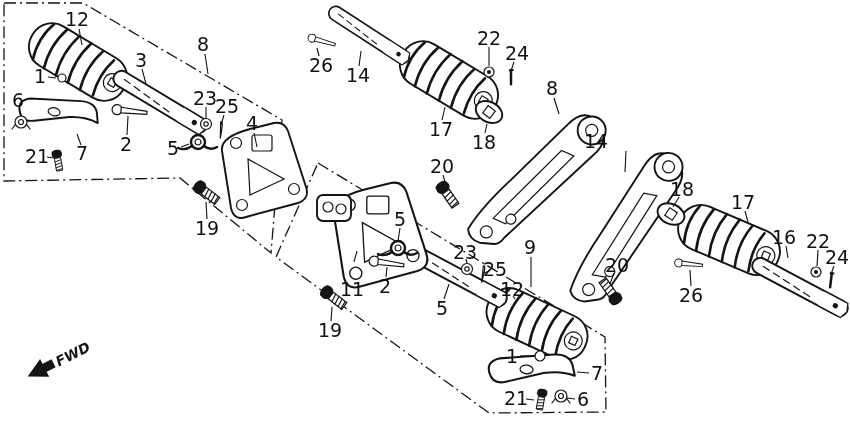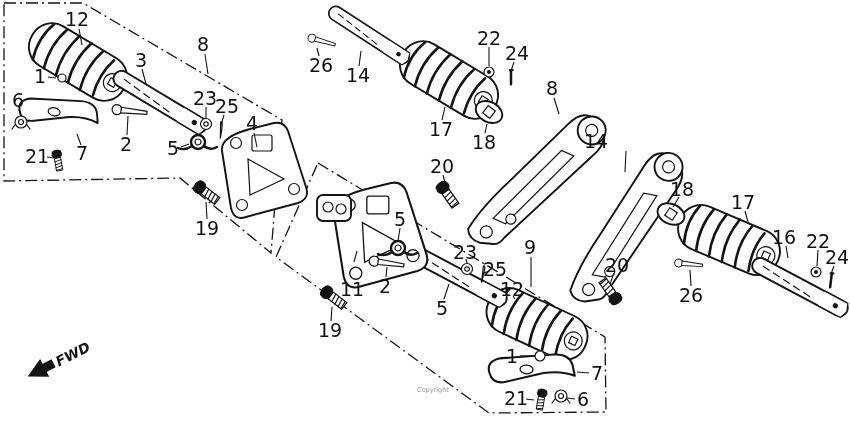--- a/index.html
+++ b/index.html
@@ -264,16 +264,15 @@
       <div class="callout" style="left: 442px; top: 308px;">5</div>
       <div class="callout" style="left: 512px; top: 289px;">12</div>
       <div class="callout" style="left: 512px; top: 356px;">1</div>
       <div class="callout" style="left: 597px; top: 373px;">7</div>
       <div class="callout" style="left: 516px; top: 398px;">21</div>
       <div class="callout" style="left: 583px; top: 399px;">6</div>
       <div class="callout" style="left: 330px; top: 330px;">19</div>
     </div>
 
   <div class="copyright">
-    <div>Copyright</div>
   </div>
 
 </div>
 
 </body></html>

